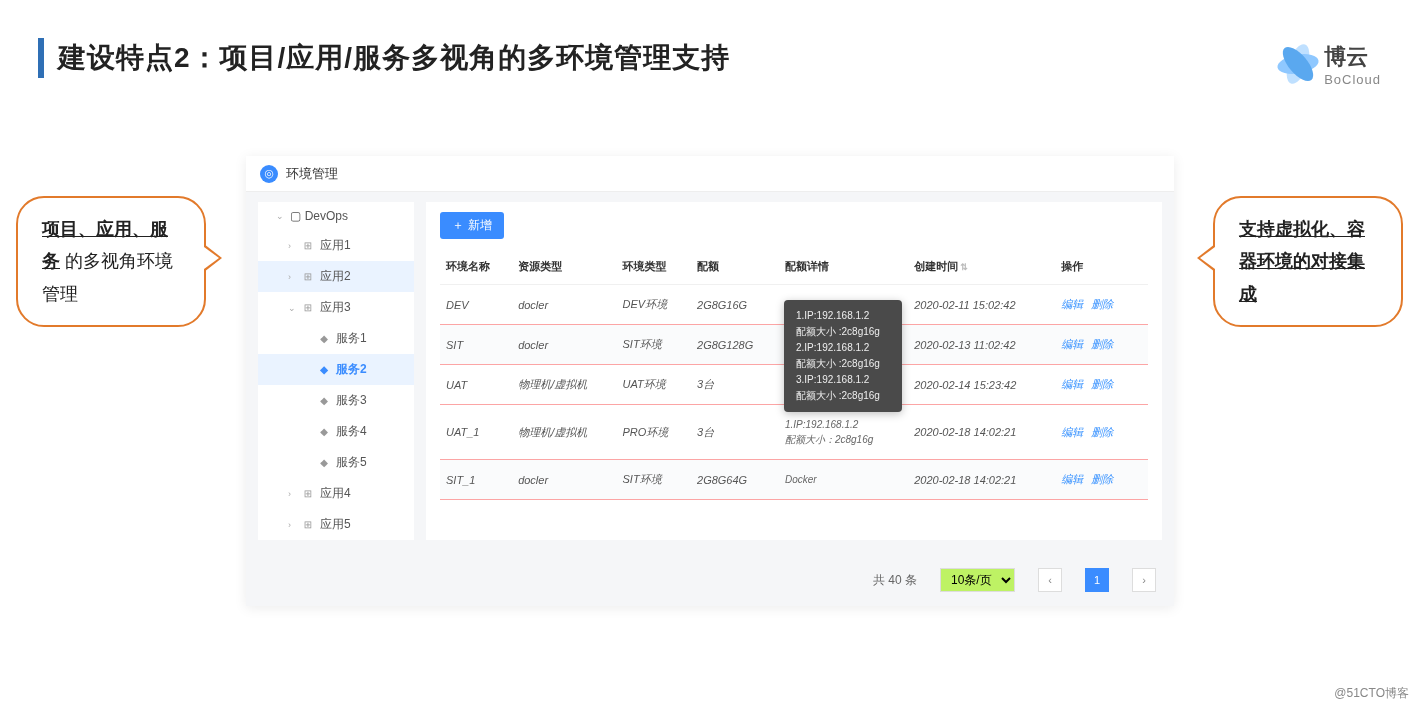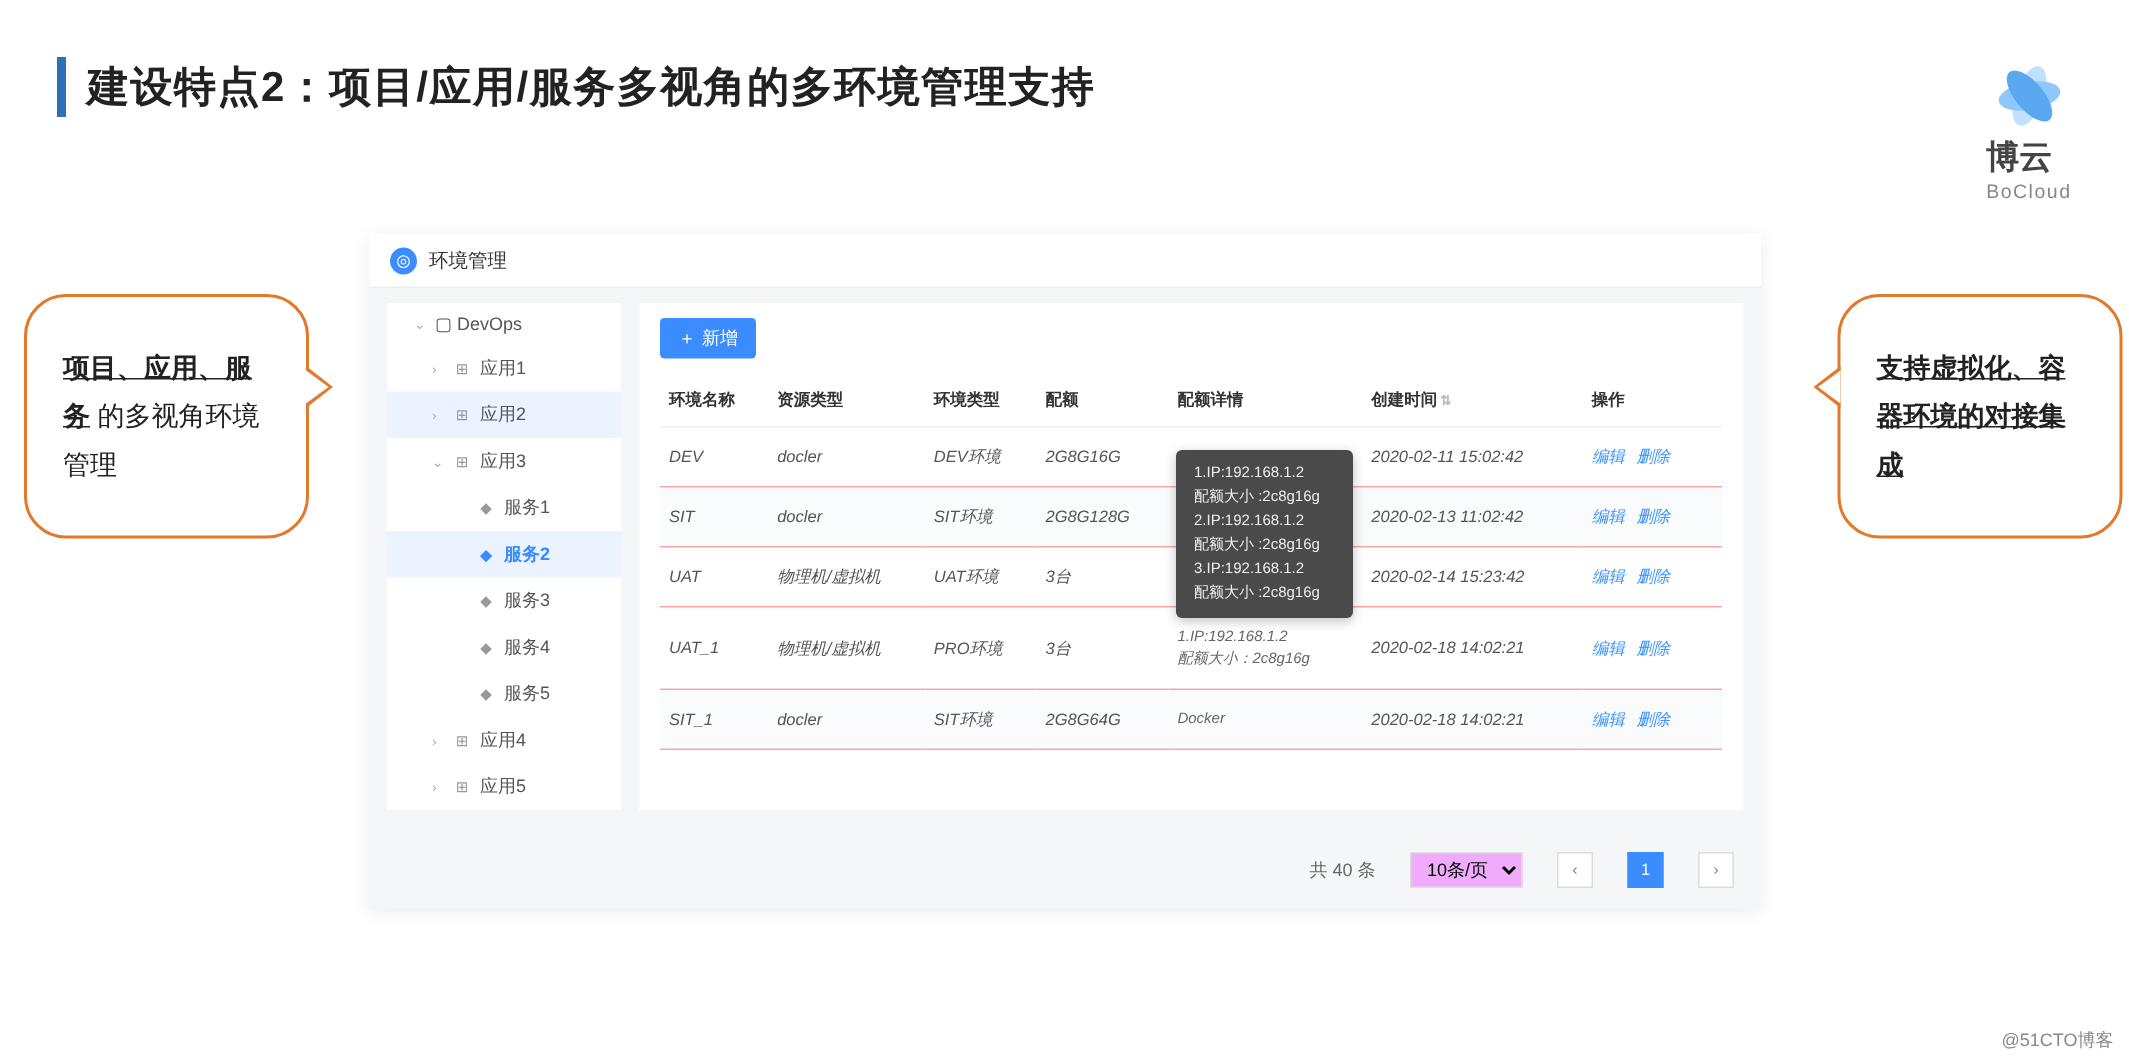--- a/index.html
+++ b/index.html
@@ -4,31 +4,31 @@
 <style>
 * { margin: 0; padding: 0; box-sizing: border-box; }
 body { font-family: "Microsoft YaHei", "PingFang SC", Arial, sans-serif; background: #fff; width: 1419px; height: 708px; position: relative; overflow: hidden; }
 
 
 .title-bar { position: absolute; top: 38px; left: 38px; display: flex; align-items: center; }
 .title-bar .accent { width: 6px; height: 40px; background: #2f6fb5; margin-right: 14px; }
 .title-bar .title { font-size: 28px; font-weight: 700; color: #222; letter-spacing: 1px; }
 
 
-.logo { position: absolute; top: 38px; right: 38px; display: flex; align-items: center; gap: 0; flex-direction: column; }
+.logo { position: absolute; top: 38px; right: 38px; display: flex; align-items: center; gap: 0; }
 .logo-mark { width: 52px; height: 52px; position: relative; }
 .logo-mark svg { width: 100%; height: 100%; }
 .logo-text { display: flex; flex-direction: column; }
 .logo-cn { font-size: 22px; font-weight: 700; color: #444; }
 .logo-en { font-size: 13px; color: #888; letter-spacing: 1px; }
 
 
-.callout { position: absolute; border: 2px solid #e27a2b; border-radius: 28px; padding: 31px 24px; background: #fff; font-size: 18px; line-height: 1.8; color: #222; }
+.callout { position: absolute; border: 2px solid #e27a2b; border-radius: 28px; padding: 15px 24px; background: #fff; font-size: 18px; line-height: 1.8; color: #222; }
 .callout.left  { top: 196px; left: 16px;  width: 190px; }
-.callout.right { top: 196px; right: 4px; width: 190px; }
+.callout.right { top: 196px; right: 16px; width: 190px; }
 .callout .ul { text-decoration: underline; font-weight: 700; }
 .callout-tail { position: absolute; width: 0; height: 0; }
 .callout.left  .callout-tail { right: -18px; top: 46px; border-top: 14px solid transparent; border-bottom: 14px solid transparent; border-left: 18px solid #e27a2b; }
 .callout.left  .callout-tail::after { content:""; position:absolute; right:3px; top:-11px; border-top:11px solid transparent; border-bottom:11px solid transparent; border-left:15px solid #fff; }
 .callout.right .callout-tail { left: -18px; top: 46px; border-top: 14px solid transparent; border-bottom: 14px solid transparent; border-right: 18px solid #e27a2b; }
 .callout.right .callout-tail::after { content:""; position:absolute; left:3px; top:-11px; border-top:11px solid transparent; border-bottom:11px solid transparent; border-right:15px solid #fff; }
 
 
 .app { position: absolute; top: 156px; left: 246px; width: 928px; background: #f5f6f8; box-shadow: 0 2px 12px rgba(0,0,0,0.08); }
 .app-header { height: 36px; background: #fff; border-bottom: 1px solid #eee; display: flex; align-items: center; padding: 0 14px; font-size: 13px; color: #333; }
@@ -61,21 +61,21 @@
 .op a { color: #3a93ff; text-decoration: none; margin-right: 8px; cursor:pointer; }
 .detail-lines { line-height: 1.5; font-size: 10px; color:#666; }
 .sort-icon { font-size: 9px; color: #bbb; margin-left: 2px; }
 
 
 .tooltip { position: absolute; background: #4a4a4a; color: #eee; border-radius: 4px; padding: 8px 12px; font-size: 10px; line-height: 1.6; box-shadow: 0 2px 8px rgba(0,0,0,0.25); z-index: 20; }
 .tooltip.pos { top: 98px; left: 358px; width: 118px; }
 
 
 .pager { display: flex; justify-content: flex-end; align-items: center; gap: 23px; padding: 12px 18px 14px; font-size: 12px; color: #666; background:#f5f6f8;}
-.pager select { border: 1px solid #ddd; padding: 3px 6px; font-size: 12px; background:#f0abfc;text-align:right;}
+.pager select { border: 1px solid #ddd; padding: 3px 6px; font-size: 12px; background:#bef264;}
 .pager .pg-btn { border: 1px solid #ddd; width: 24px; height: 24px; display:flex; align-items:center; justify-content:center; background:#fff; cursor:pointer; font-size:11px; color:#888;}
 .pager .pg-btn.active { background: #3a8cff; color: #fff; border-color: #3a8cff; }
 
 
 .watermark { position: absolute; right: 10px; bottom: 6px; font-size: 12px; color: #888; }
 </style>
 </head>
 <body>
 
 <div class="title-bar">

